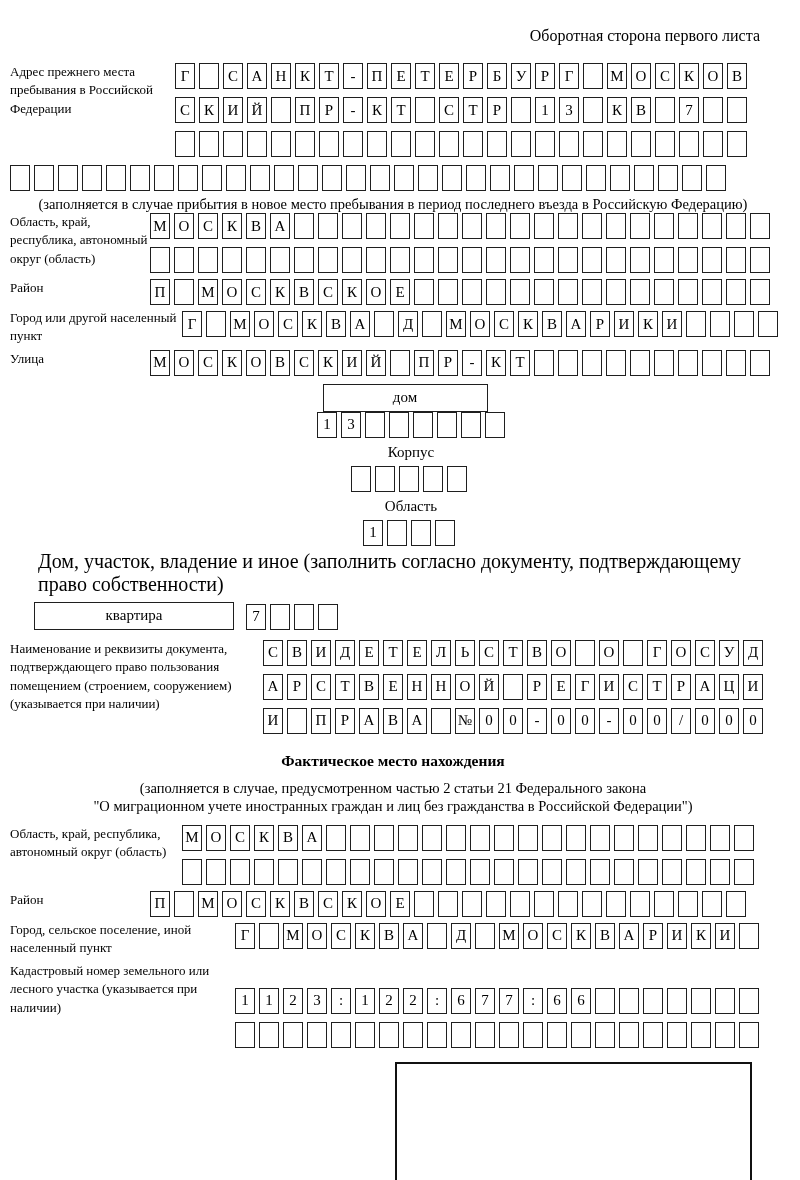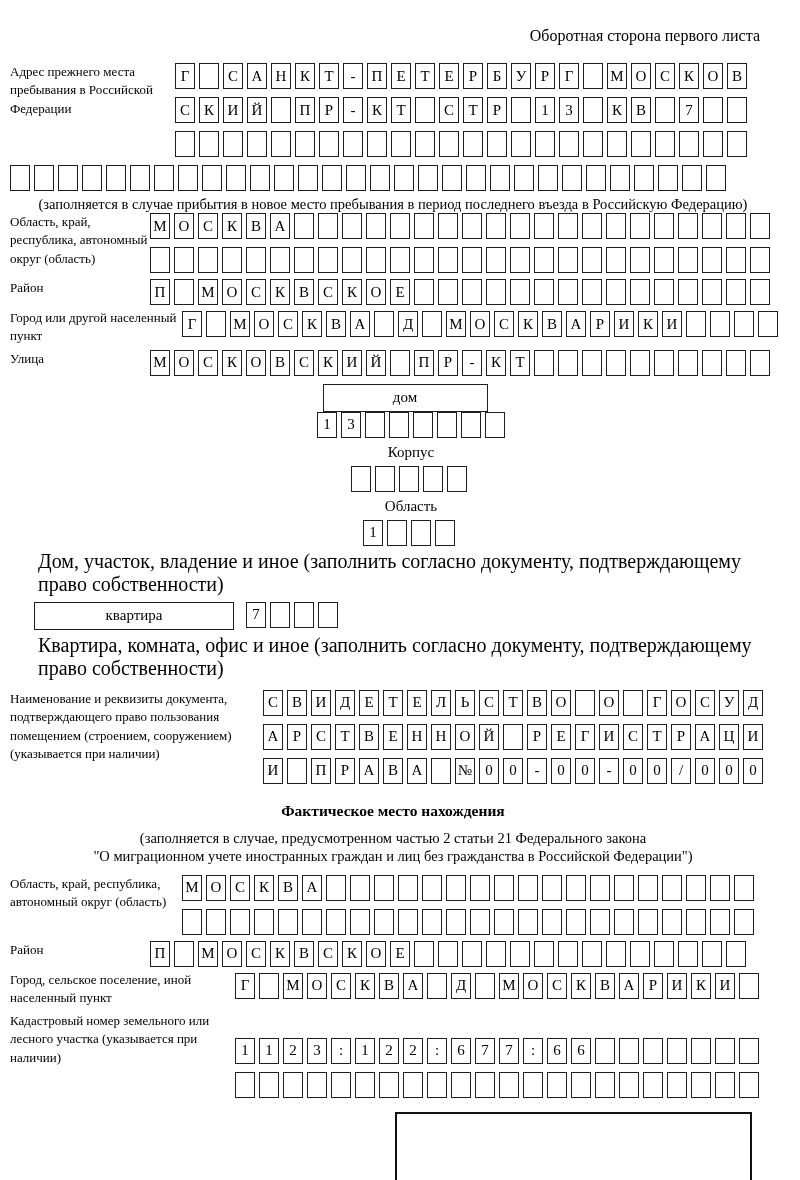--- a/index.html
+++ b/index.html
@@ -333,30 +333,29 @@
     <div class="inline-lbl gap12">Область</div>
     <div class="cellrow gap8">
         <span class="cell">1</span>
         <span class="cell"></span>
         <span class="cell"></span>
         <span class="cell"></span>
       </div>
   </div>
   <div class="note-l">Дом, участок, владение и иное (заполнить согласно документу, подтверждающему право собственности)</div>
 
-  <div class="frow" style="align-items:flex-start;margin-left:24px;">
+  <div class="frow" style="align-items:flex-end;margin-left:24px;">
     <div class="lblbox" style="width:200px">квартира</div>
     <div class="cellrow gap12">
         <span class="cell">7</span>
         <span class="cell"></span>
         <span class="cell"></span>
         <span class="cell"></span>
       </div>
   </div>
-  <div class="note-l">Квартира, комната, офис и иное (заполнить согласно документу, подтверждающему право собственности)</div>
 
 
   <div class="frow mt10">
     <div class="flabel w245">Наименование и реквизиты документа, подтверждающего право пользования помещением (строением, сооружением) (указывается при наличии)</div>
     <div class="rows gap8">
       <div class="cellrow">
           <span class="cell">С</span>
           <span class="cell">В</span>
           <span class="cell">И</span>
           <span class="cell">Д</span>

